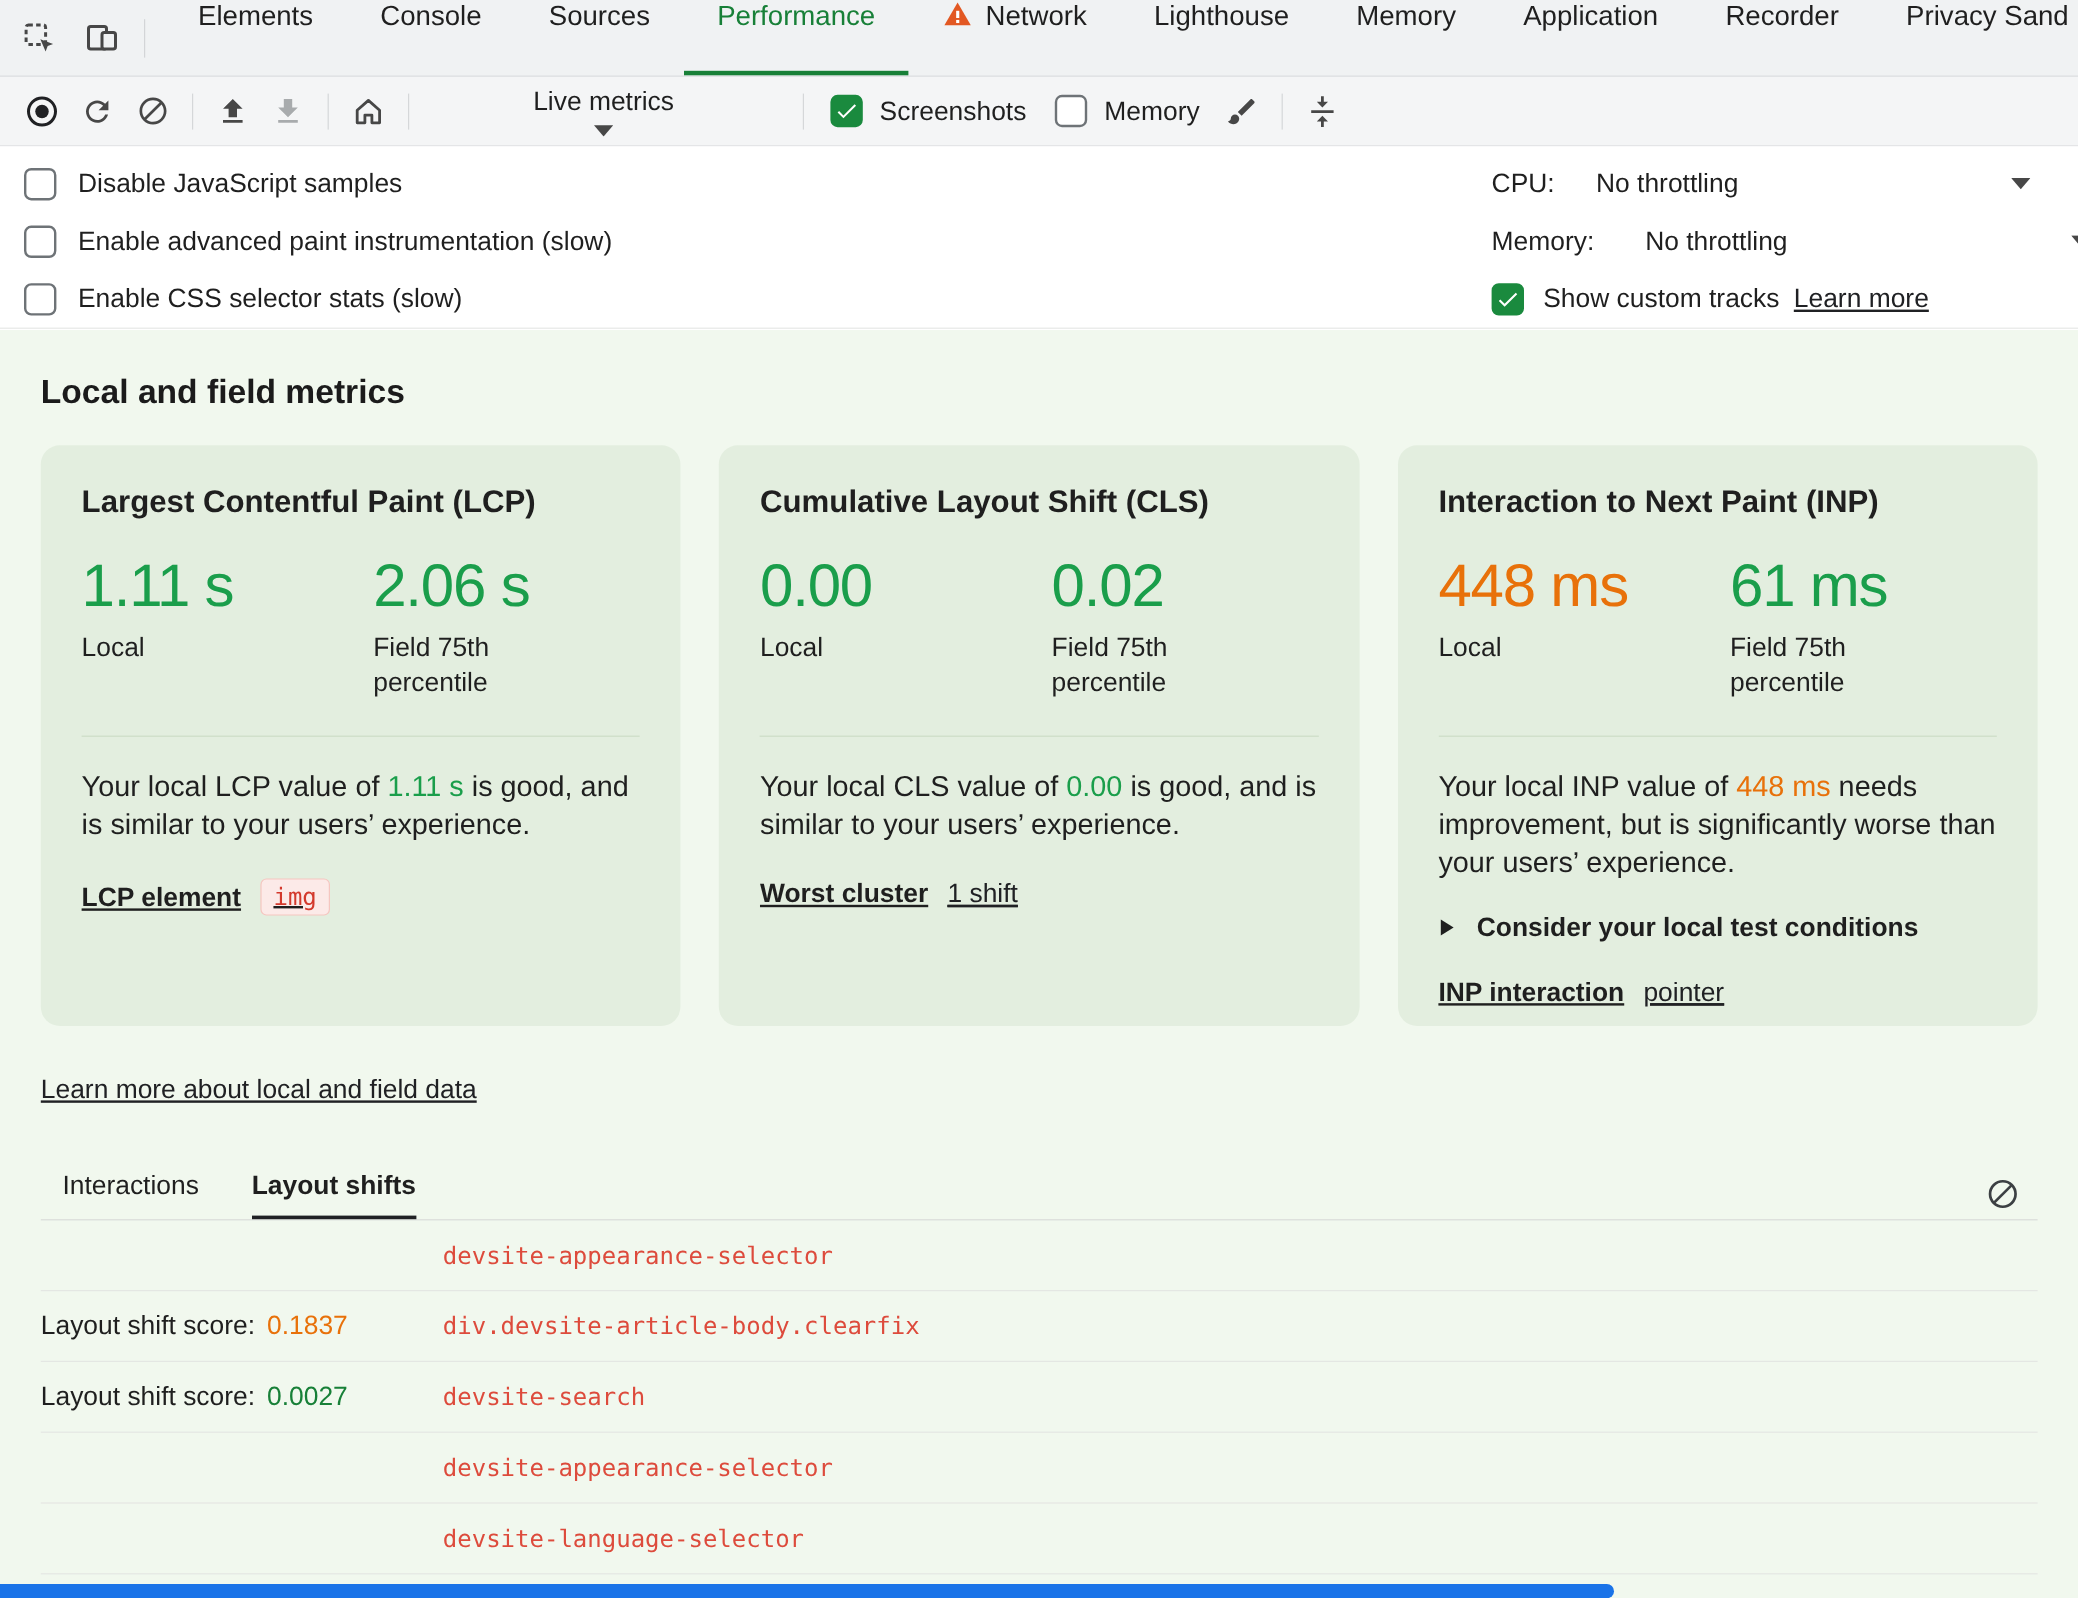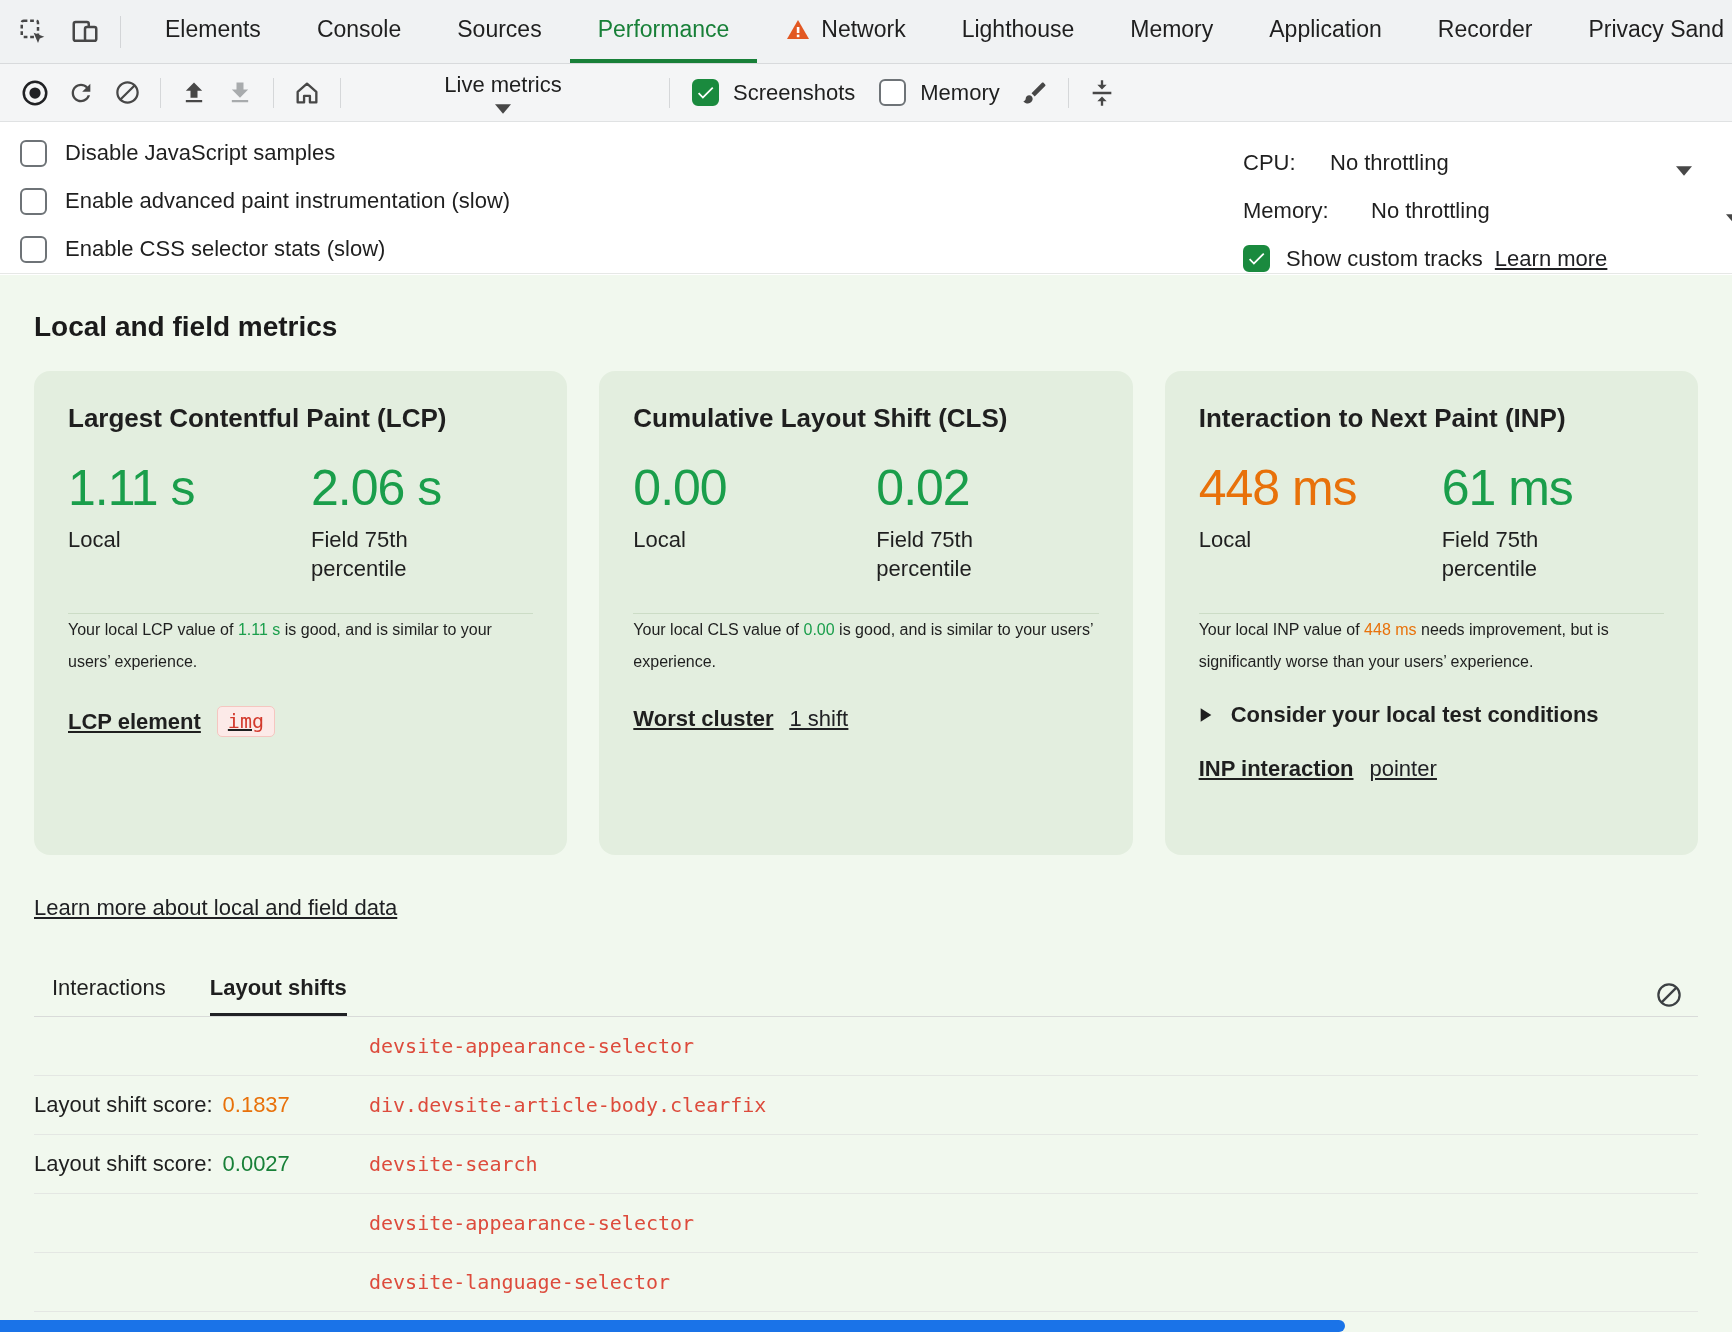--- a/index.html
+++ b/index.html
@@ -16,35 +16,35 @@
     width:1732px;height:1332px;position:relative;overflow:hidden;
     font-family:"Liberation Sans","DejaVu Sans",sans-serif;
     font-size:22px;color:var(--text);background:#fff;
   }
   
   .tabbar{height:64px;background:#f0f2f3;border-bottom:1px solid #d8dadc;display:flex;align-items:stretch;}
   .tab-tools{display:flex;align-items:center;padding:0 10px;gap:6px;}
   .tool-btn{width:46px;height:46px;border-radius:8px;display:flex;align-items:center;justify-content:center;}
   .vsep{width:1px;height:32px;background:#d3d5d7;margin:0 6px;align-self:center;}
   .tabs{display:flex;flex:1;overflow:hidden;}
-  .tab{display:flex;align-items:center;gap:10px;padding:0 28px;font-size:23px;white-space:nowrap;border-bottom:4px solid transparent;color:var(--text);cursor:default;}
+  .tab{display:flex;align-items:flex-start;gap:10px;padding:0 28px;font-size:23px;white-space:nowrap;border-bottom:4px solid transparent;color:var(--text);cursor:default;}
   .tab.active{color:var(--green-ui);border-bottom-color:var(--green-ui);font-weight:500;}
   
   .toolbar{height:58px;background:#f4f5f6;border-bottom:1px solid #e0e2e3;display:flex;align-items:center;padding:0 12px;}
   .icon-btn{width:46px;height:46px;display:flex;align-items:center;justify-content:center;border-radius:6px;flex:none;}
   .tsep{width:1px;height:30px;background:#d5d7d9;margin:0 10px;flex:none;}
   .mode-select{display:flex;align-items:center;justify-content:space-between;width:300px;height:42px;padding:0 14px 0 10px;margin:0 4px;border-radius:6px;flex-direction:column;}
   .cb{width:27px;height:27px;border-radius:6px;border:2px solid #6e7377;background:#fff;flex:none;display:flex;align-items:center;justify-content:center;}
   .cb.checked{background:#1a8a3e;border-color:#1a8a3e;}
   .cb-row{display:flex;align-items:center;gap:14px;margin:0 12px;white-space:nowrap;}
   
   .settings{position:relative;height:152px;background:#fff;border-bottom:1px solid #e6e8e6;padding:8px 0 0 20px;}
   .set-row{display:flex;align-items:center;gap:18px;height:46px;margin-bottom:2px;}
   .settings-right{position:absolute;left:1243px;top:8px;width:489px;}
-  .sr-row{display:flex;align-items:flex-end;height:46px;margin-bottom:2px;}
+  .sr-row{display:flex;align-items:center;height:46px;margin-bottom:2px;}
   .sr-label-cpu{width:87px;flex:none;}
   .sr-label-net{width:128px;flex:none;}
   .sel-arrow{margin-left:auto;flex:none;display:flex;}
   .arrow-cpu{margin-right:40px;}
   .arrow-net{margin-right:-10px;}
   .sr-cb-label{margin-left:16px;}
   .inline-link{color:#202124;text-decoration:underline;cursor:pointer;}
   .sr-link{margin-left:12px;}
   
   .content{position:absolute;top:275px;left:0;right:0;bottom:0;background:#f1f8ee;padding:0 34px;overflow:hidden;}
@@ -53,21 +53,21 @@
   .card{flex:1;height:484px;background:#e3eedf;border-radius:16px;padding:32px 34px;}
   .card-title{font-size:26px;font-weight:600;line-height:30px;}
   .card-values{display:flex;margin-top:30px;}
   .vcol{display:flex;flex-direction:column;}
   .vcol.local{width:243px;flex:none;}
   .metric-value{font-size:50px;letter-spacing:-1px;line-height:50px;}
   .metric-value.good{color:var(--green-val);}
   .metric-value.ni{color:var(--orange);}
   .metric-label{font-size:22px;margin-top:12px;line-height:29px;max-width:135px;}
   .card-divider{height:1px;background:#ccdcc6;margin-top:30px;}
-  .card-desc{font-size:16px;line-height:32px;}
+  .card-desc{margin-top:26px;font-size:24px;line-height:32px;}
   .desc-val{font-weight:500;}
   .desc-val.good{color:var(--green-val);}
   .desc-val.ni{color:var(--orange);}
   .card-detail{margin-top:28px;display:flex;align-items:center;gap:16px;font-size:22px;text-decoration:underline;}
   .detail-label{font-weight:600;}
   .badge{font-family:"DejaVu Sans Mono",monospace;font-size:20px;color:#d3392c;background:#fceae8;border:1px solid #f5c6c0;border-radius:5px;padding:2px 10px 3px;cursor:pointer;}
   .disclosure{margin-top:24px;display:flex;align-items:center;gap:18px;font-weight:600;font-size:22px;cursor:pointer;}
   .lf-link{display:inline-block;margin-top:40px;font-size:22px;}
   
   .log{margin-top:46px;}

